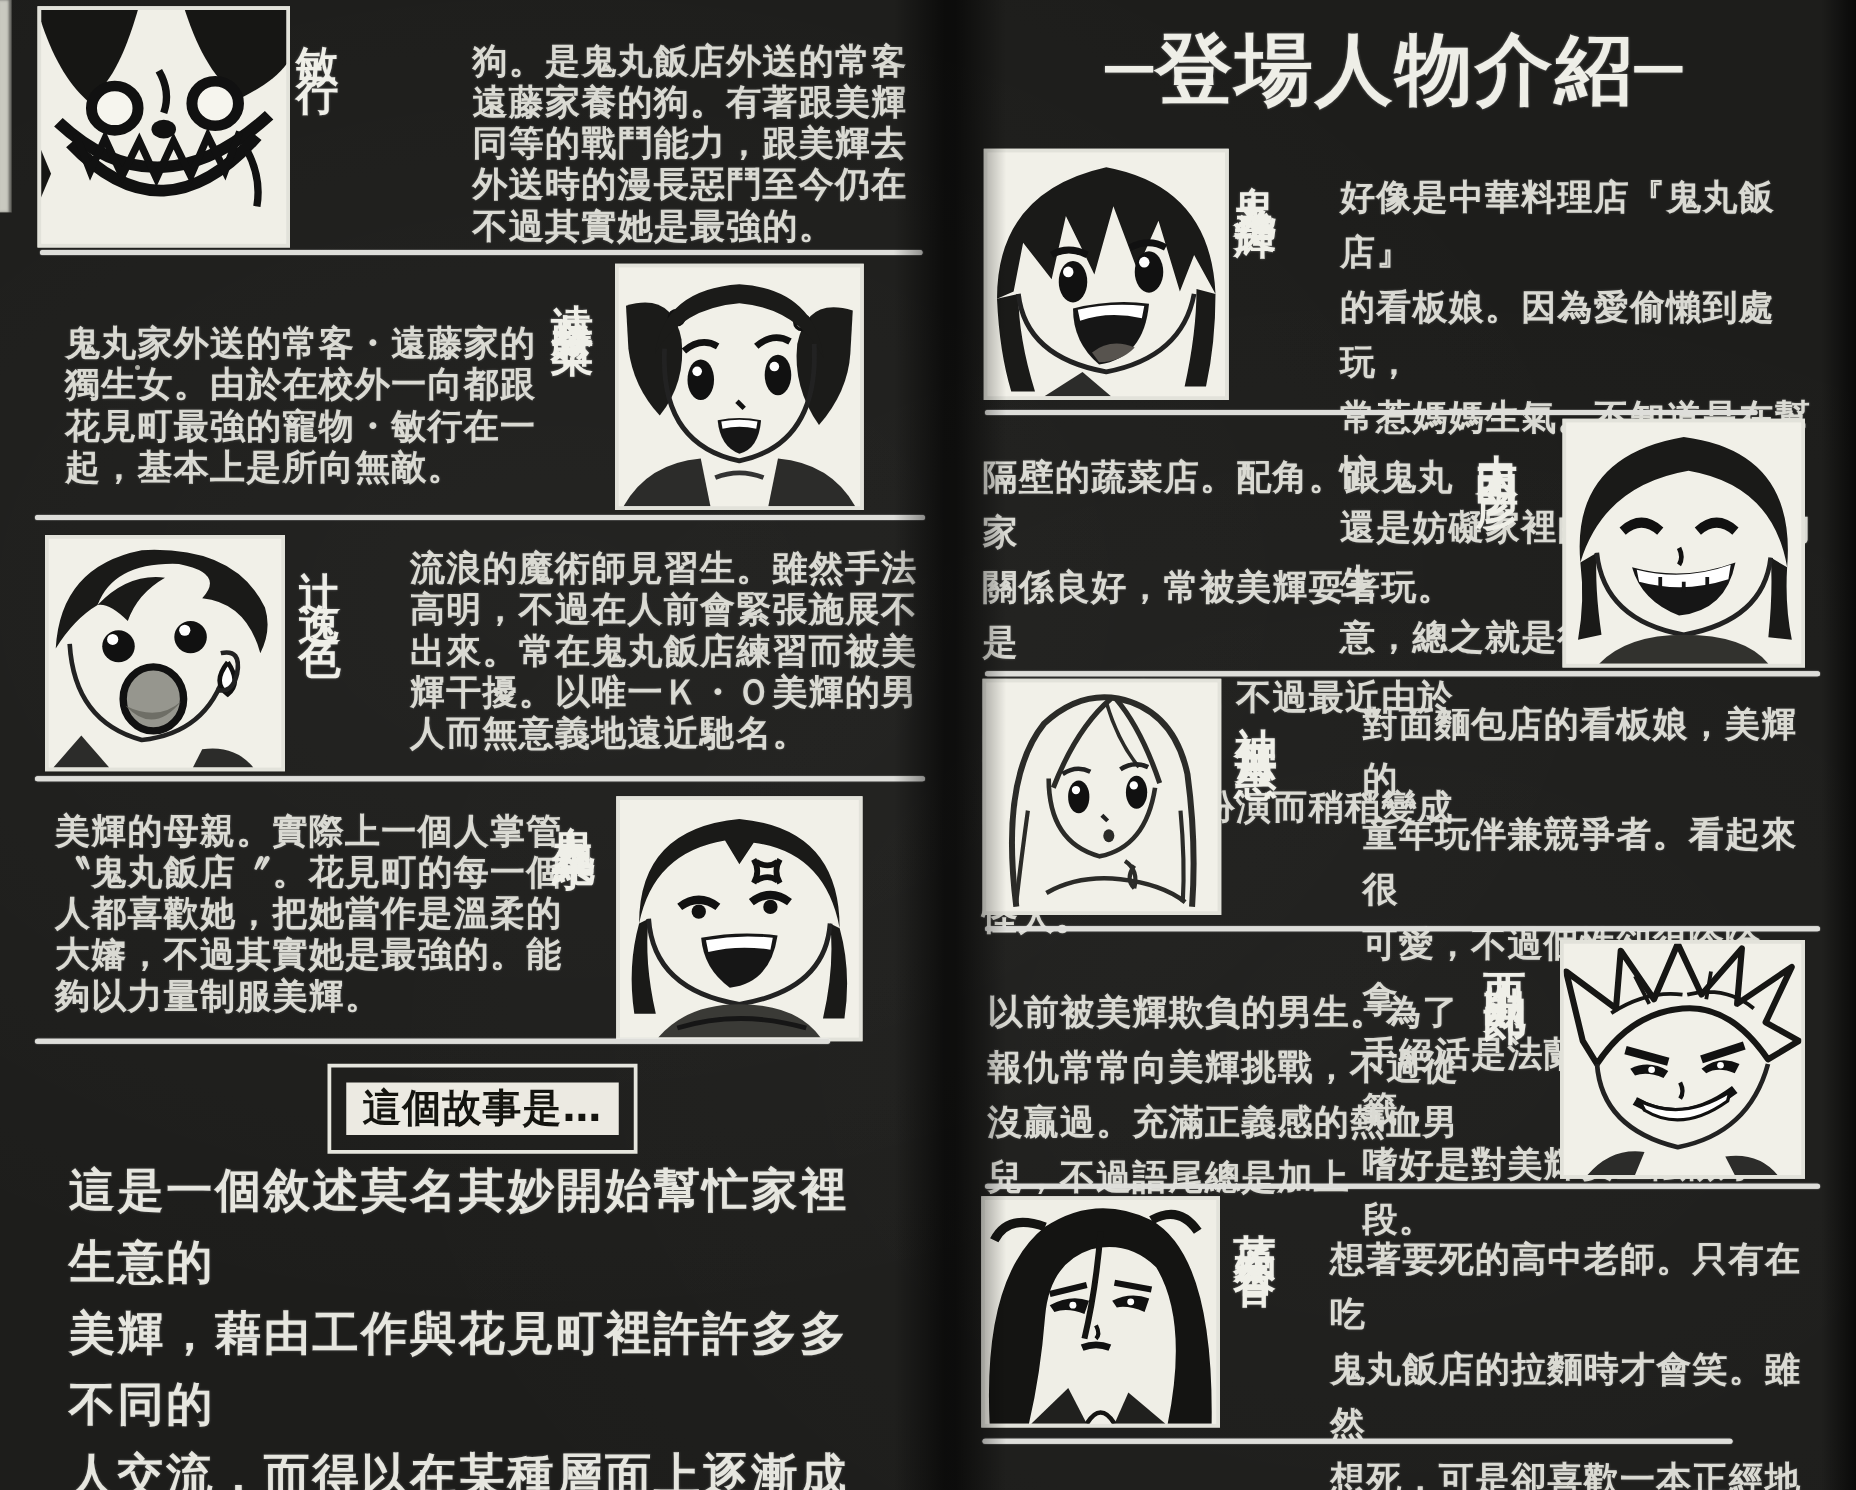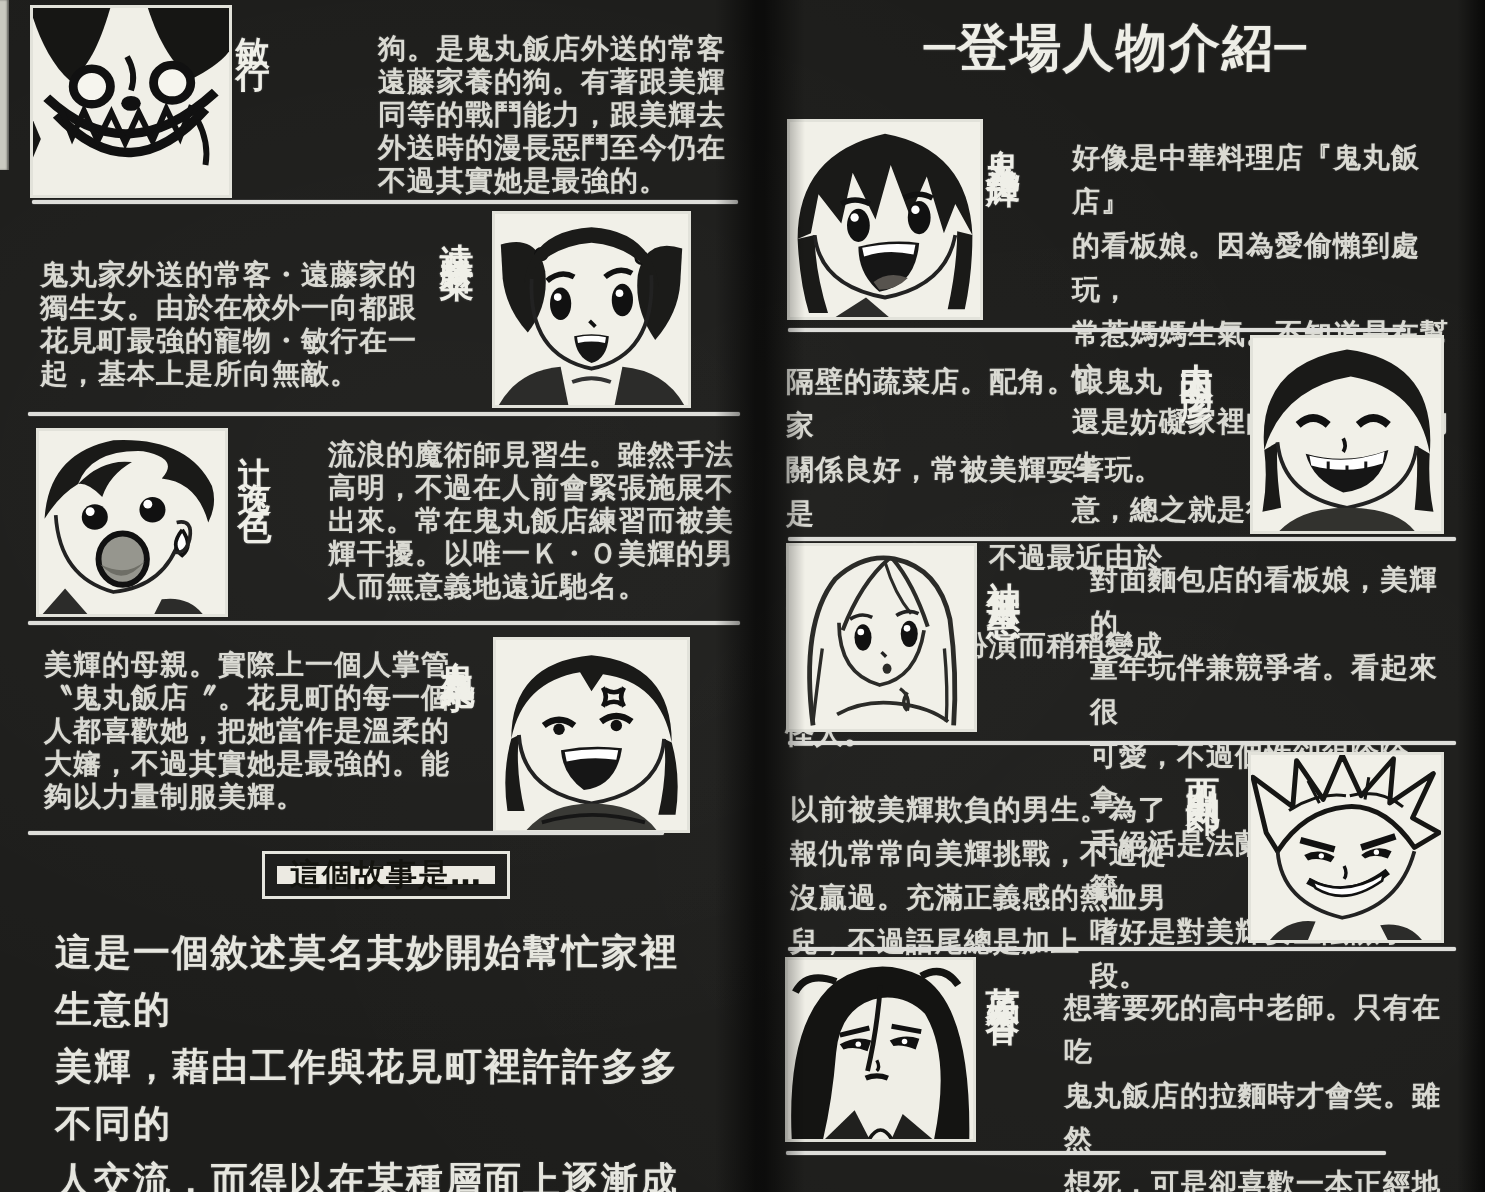--- a/index.html
+++ b/index.html
@@ -30,31 +30,31 @@
   .ls2{letter-spacing:22px;}  
   .ls3{letter-spacing:26px;}
   .ls4{letter-spacing:8px;}
   .ls5{letter-spacing:5px;}
   
   .desc{position:absolute;font-weight:bold;font-size:28px;line-height:33px;
     letter-spacing:1px;color:#dadad3;white-space:pre-line;
     text-shadow:0 0 2px rgba(255,255,255,.25);}
   .desc.r{line-height:44px;}
   
-  .storybox{position:absolute;left:262px;top:851px;width:248px;height:48px;
+  .storybox{position:absolute;left:262px;top:851px;width:248px;height:72px;
     border:3px solid #e6e6de;box-sizing:border-box;padding:12px;background:transparent;}
   .storybox-inner{width:100%;height:100%;background:#eceae2;color:#14140f;
     display:flex;align-items:center;justify-content:center;
     font-weight:bold;font-size:31px;letter-spacing:1px;}
   .storytext{position:absolute;left:55px;top:924px;width:660px;
     font-weight:bold;font-size:37px;line-height:57px;letter-spacing:2px;
     color:#e6e6df;white-space:pre-line;text-shadow:0 0 2px rgba(255,255,255,.3);}
   
   .pagetitle{position:absolute;left:788px;top:14px;width:656px;text-align:center;
-    font-weight:900;font-size:51px;letter-spacing:2px;color:#eeeee7;
+    font-weight:900;font-size:62px;letter-spacing:2px;color:#eeeee7;
     text-shadow:0 0 2px rgba(255,255,255,.4);}
   .speck{position:absolute;width:4px;height:4px;border-radius:50%;background:#cfcfc6;opacity:.8;}
 </style>
 </head>
 <body>
 
 <div id="stage">
 
   <div class="scan-sliver"></div>
   <div class="speck" style="left:108px;top:292px"></div>
@@ -80,21 +80,21 @@
     </div>
     <div class="vname ls2" style="left:236px;top:10px;height:140px">敏行</div>
     <div class="desc" style="left:378px;top:32px;width:370px">狗。是鬼丸飯店外送的常客
 遠藤家養的狗。有著跟美輝
 同等的戰鬥能力，跟美輝去
 外送時的漫長惡鬥至今仍在
 不過其實她是最強的。</div>
 
     <div class="hr" style="left:32px;top:200px;width:706px"></div>
 
-    <div class="desc" style="left:40px;top:258px;width:410px">鬼丸家外送的常客・遠藤家的
+    <div class="desc" style="left:52px;top:258px;width:410px">鬼丸家外送的常客・遠藤家的
 獨生女。由於在校外一向都跟
 花見町最強的寵物・敏行在一
 起，基本上是所向無敵。</div>
     <div class="vname ls4" style="left:440px;top:216px;height:180px">遠藤若菜</div>
     <div class="pframe" style="left:492px;top:211px;width:199px;height:197px">
       <svg viewBox="0 0 100 100" preserveAspectRatio="none">
         <rect width="100" height="100" fill="#f1f0e8"></rect>
         <path d="M3,16 Q22,10 26,30 Q28,48 17,62 Q6,50 4,34 Z" fill="#1b1b19"></path>
         <path d="M97,18 Q78,12 74,32 Q72,50 83,66 Q95,52 96,36 Z" fill="#1b1b19"></path>
         <circle cx="24" cy="21" r="3" fill="#f1f0e8" stroke="#111" stroke-width="1.5"></circle>

